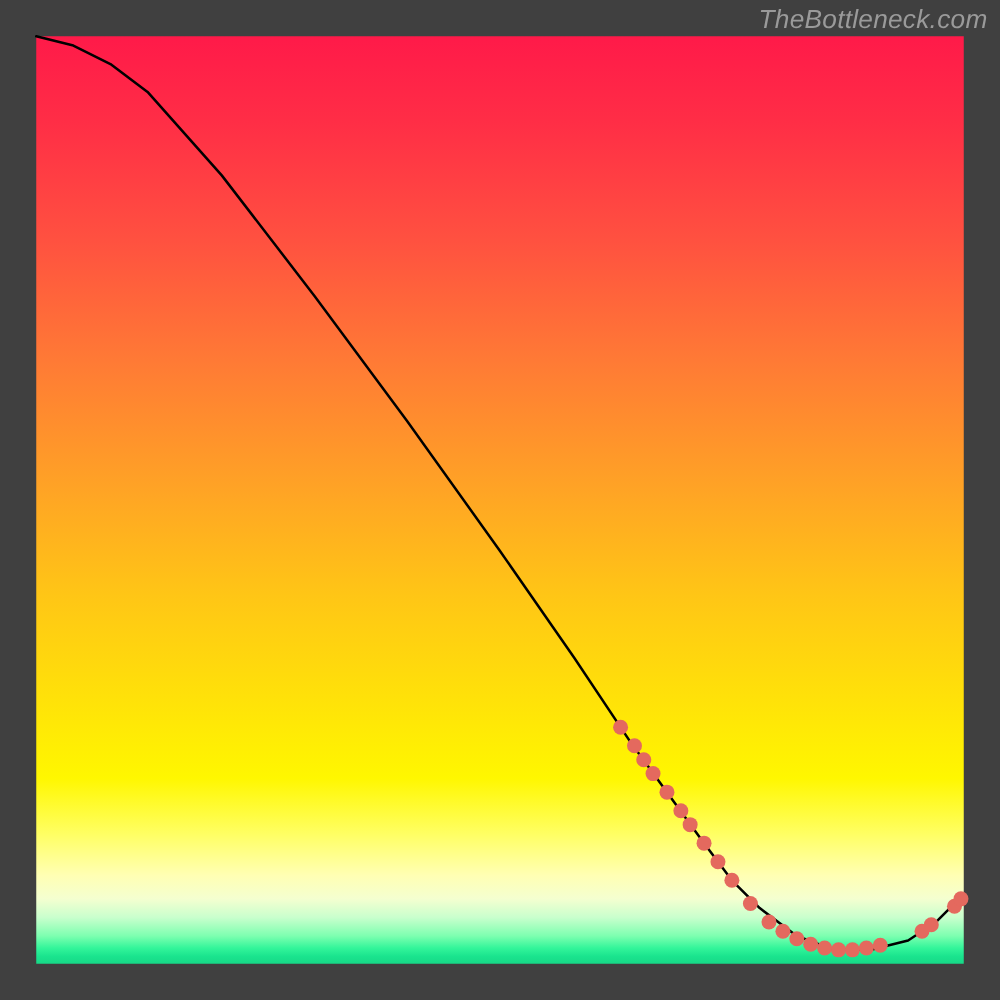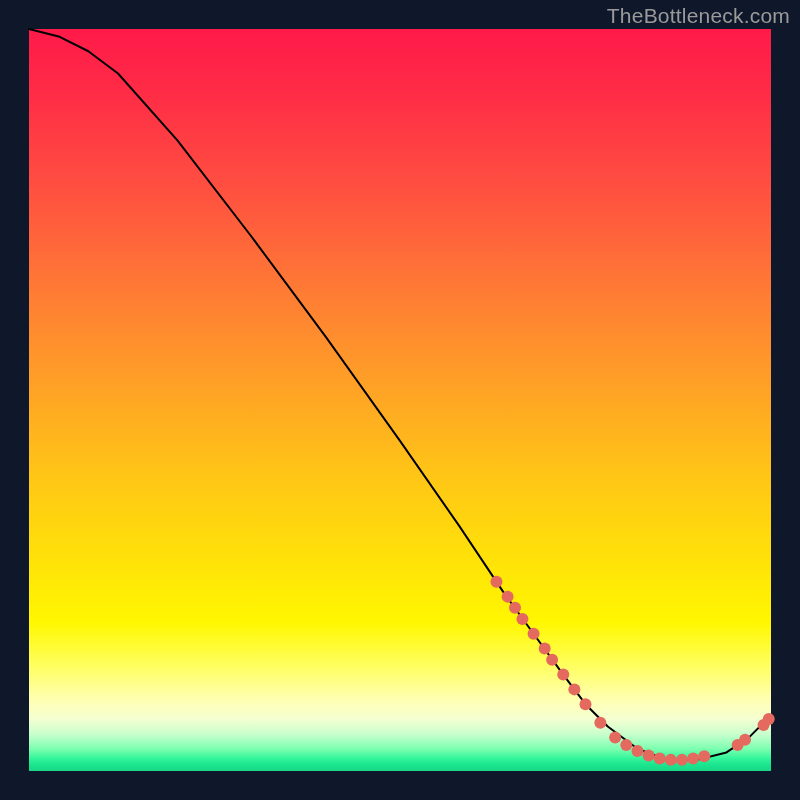--- a/index.html
+++ b/index.html
@@ -8,21 +8,22 @@
     width: 800px;
     height: 800px;
     background: #000;
     overflow: hidden;
     font-family: Arial, Helvetica, sans-serif;
   }
   .frame {
     position: relative;
     width: 800px;
     height: 800px;
-    background: #0f172a;
+    background: #404040;
+    font-style: italic;
   }
   .plot {
     position: absolute;
     left: 29px;
     top: 29px;
     width: 742px;
     height: 742px;
     
     background: linear-gradient(
       to bottom,

